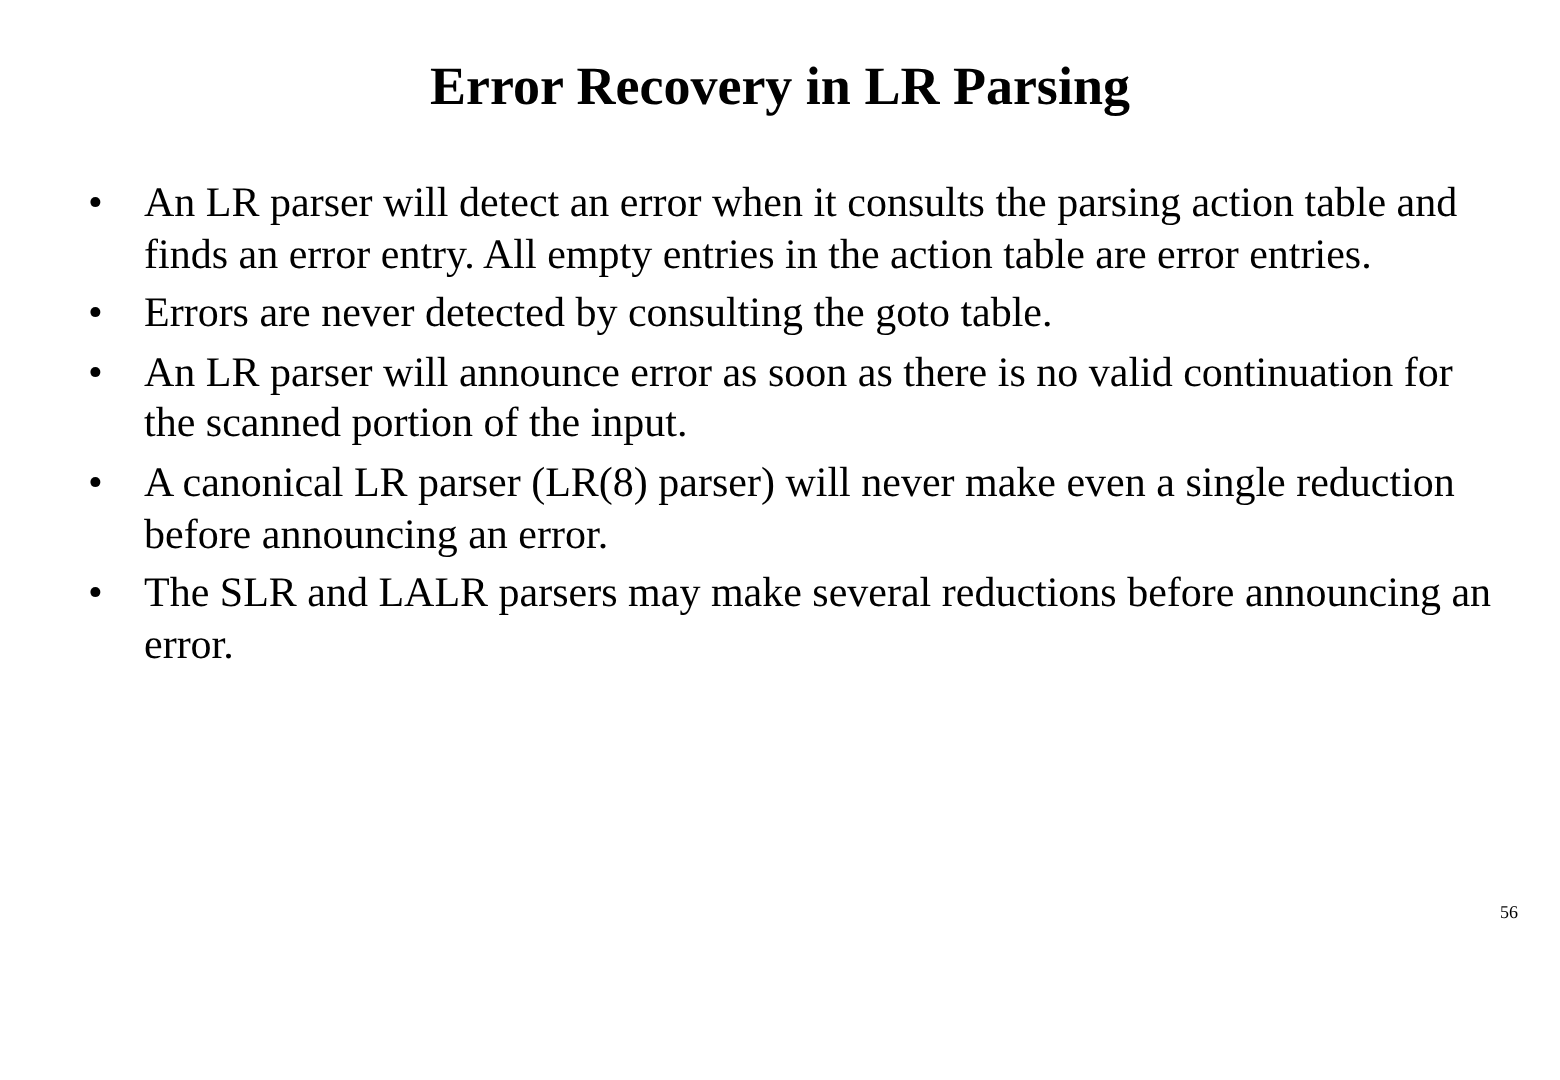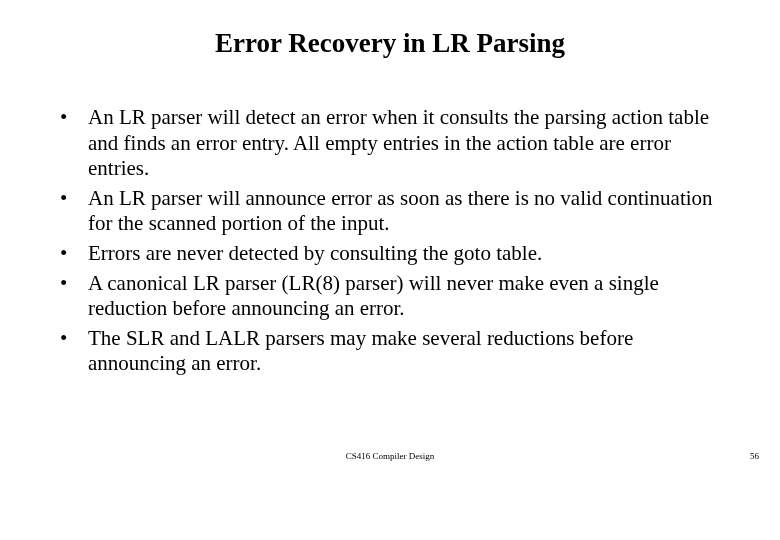--- a/index.html
+++ b/index.html
@@ -23,21 +23,21 @@
     font-weight: bold;
     font-size: 27px;
     padding-top: 28px;
     padding-bottom: 10px;
   }
   .body {
     padding: 20px 30px 0 30px;
   }
   ul.bullets {
     list-style: none;
-    margin: 16px;
+    margin: 0;
     padding: 0;
   }
   ul.bullets > li {
     position: relative;
     font-size: 21px;
     line-height: 1.22;
     padding-left: 42px;
     margin: 0 0 4px 0;
   }
   ul.bullets > li::before {
@@ -63,21 +63,20 @@
   }
 </style>
 </head>
 <body>
 
 <div class="slide">
   <div class="title">Error Recovery in LR Parsing</div>
   <div class="body">
     <ul class="bullets">
       <li>An LR parser will detect an error when it consults the parsing action table and finds an error entry. All empty entries in the action table are error entries.</li>
+      <li>Errors are never detected by consulting the goto table.</li>
       <li>An LR parser will announce error as soon as there is no valid continuation for the scanned portion of the input.</li>
-      <li>Errors are never detected by consulting the goto table.</li>
       <li>A canonical LR parser (LR(8) parser) will never make even a single reduction before announcing an error.</li>
       <li>The SLR and LALR parsers may make several reductions before announcing an error.</li>
     </ul>
   </div>
-  <div class="footer-center">CS416 Compiler Design</div>
   <div class="footer-right">56</div>
 </div>
 
 </body></html>

